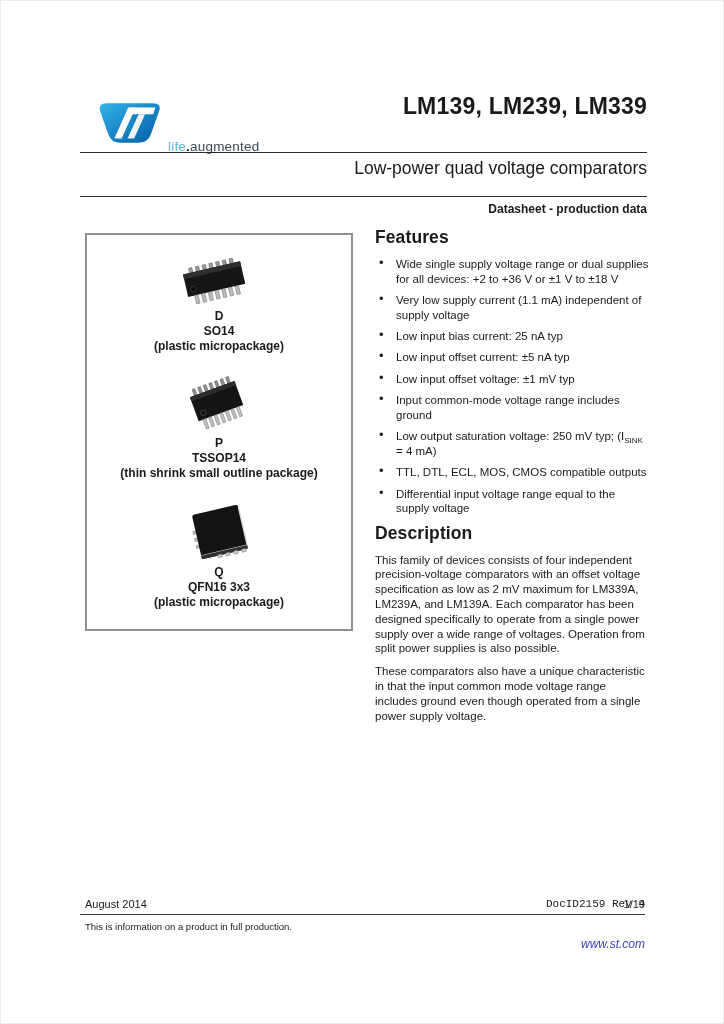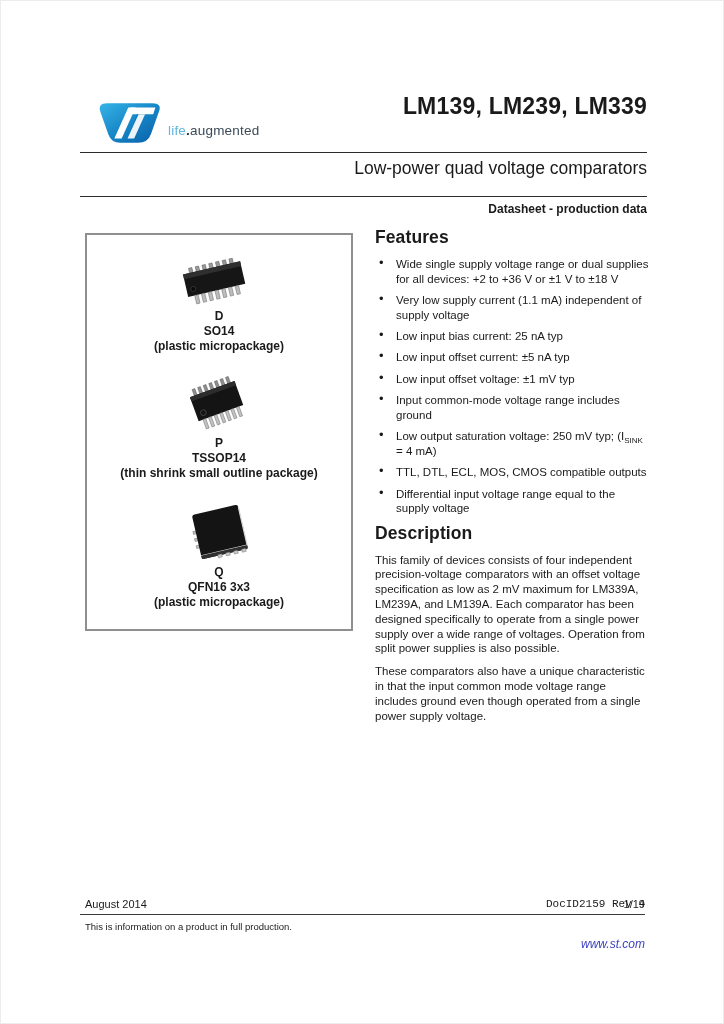--- a/index.html
+++ b/index.html
@@ -8,21 +8,21 @@
     width:724px; height:1024px;
     font-family:"Liberation Sans", sans-serif;
     color:#1a1a1a;
     position:relative;
     overflow:hidden;
   }
   .page { position:absolute; inset:0; background:#fff; border:1px solid #ececec; }
 
   
   .logo-wrap { position:absolute; left:95px; top:98px; width:66px; height:48px; }
-  .tagline { position:absolute; left:167px; top:122px; font-size:13.5px; letter-spacing:.2px; }
+  .tagline { position:absolute; left:167px; top:138px; font-size:13.5px; letter-spacing:.2px; }
   .tagline .life { color:#62b5dc; }
   .tagline .dot { color:#23303c; font-weight:bold; }
   .tagline .aug { color:#3a4a57; }
 
   .doc-title {
     position:absolute; right:76px; top:92px;
     font-size:23px; font-weight:bold; letter-spacing:.2px;
   }
   .rule { position:absolute; left:79px; right:76px; height:0; border-top:1.6px solid #2b2b2b; }
   .rule1 { top:151px; }

